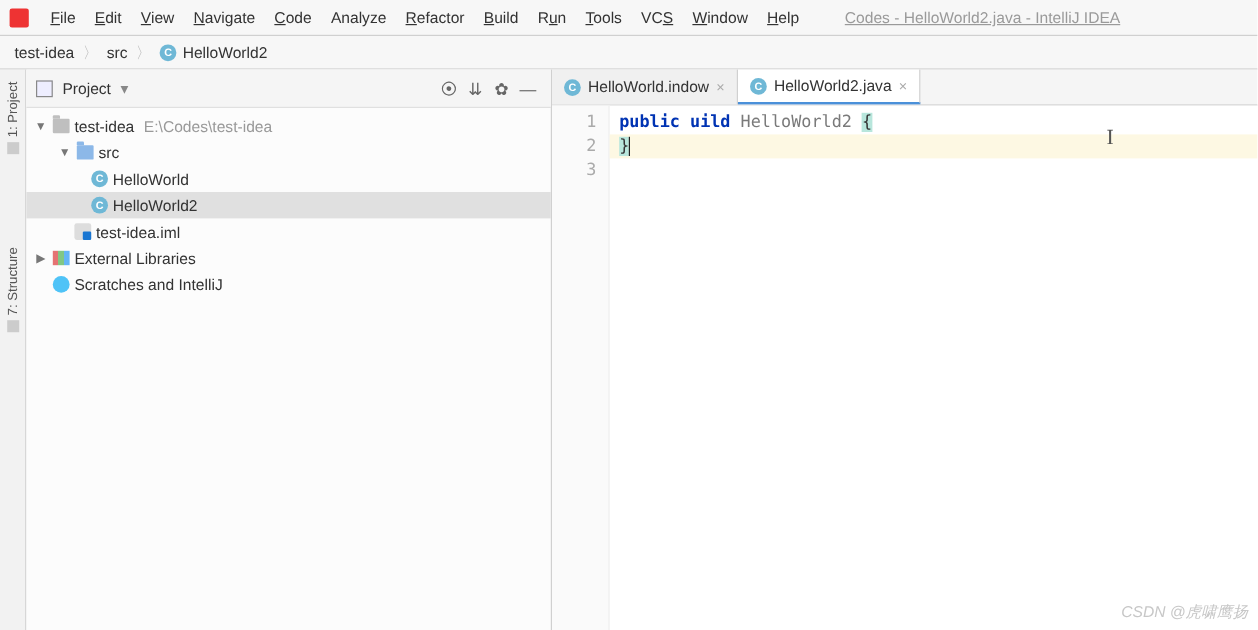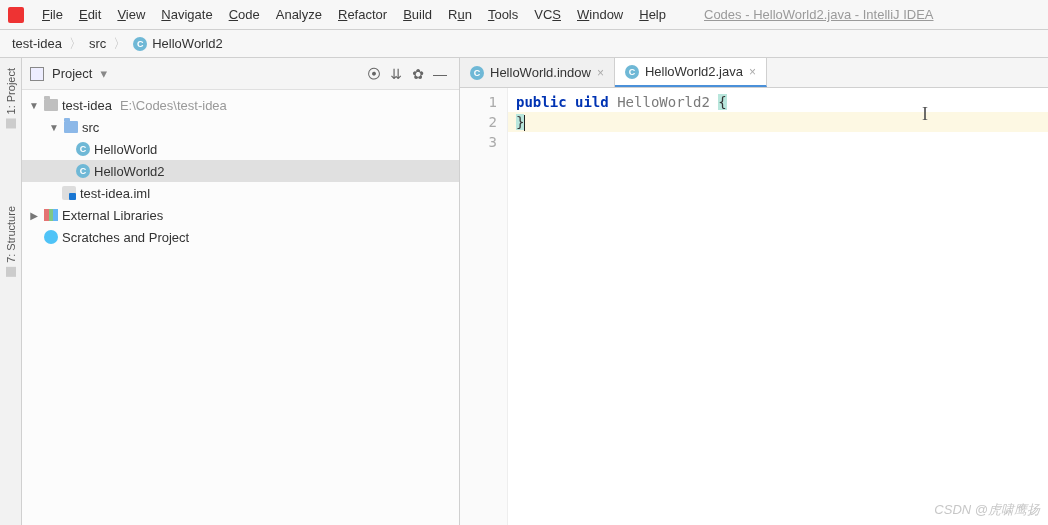--- a/index.html
+++ b/index.html
@@ -158,21 +158,21 @@
         <span class="lbl">test-idea.iml</span>
       </div>
       <div class="tree-row">
         <span class="exp">▶</span>
         <span class="lib-icon"></span>
         <span class="lbl">External Libraries</span>
       </div>
       <div class="tree-row">
         <span class="ind" style="width:12px;"></span>
         <span class="scratch-icon"></span>
-        <span class="lbl">Scratches and Project</span>
+        <span class="lbl">Scratches and IntelliJ</span>
       </div>
     </div>
   </div>
 
   <div class="editor">
     <div class="tabs">
       <div class="tab">
         <span class="java-class-icon">C</span>
         <span>HelloWorld.indow</span>
         <span class="close">×</span>

